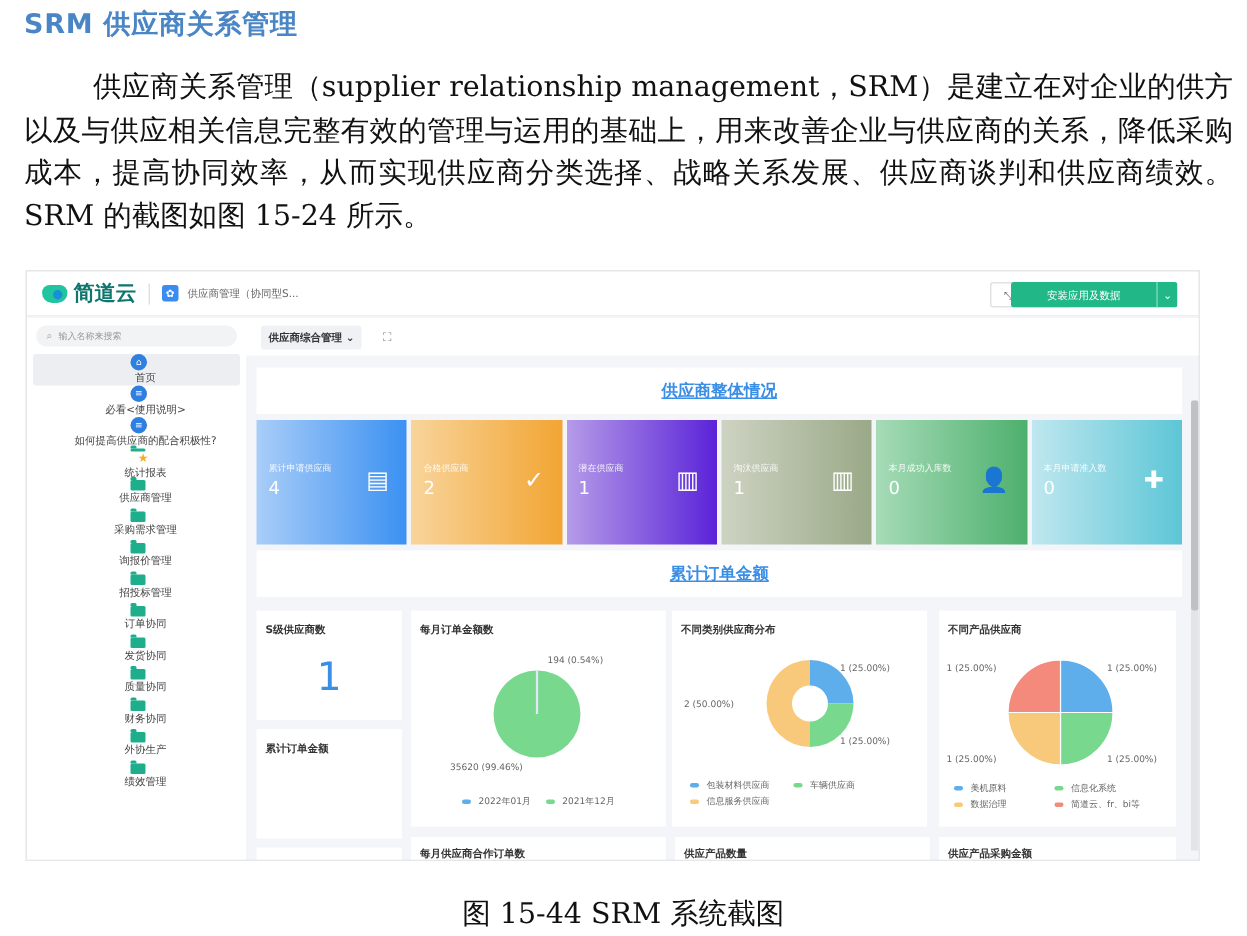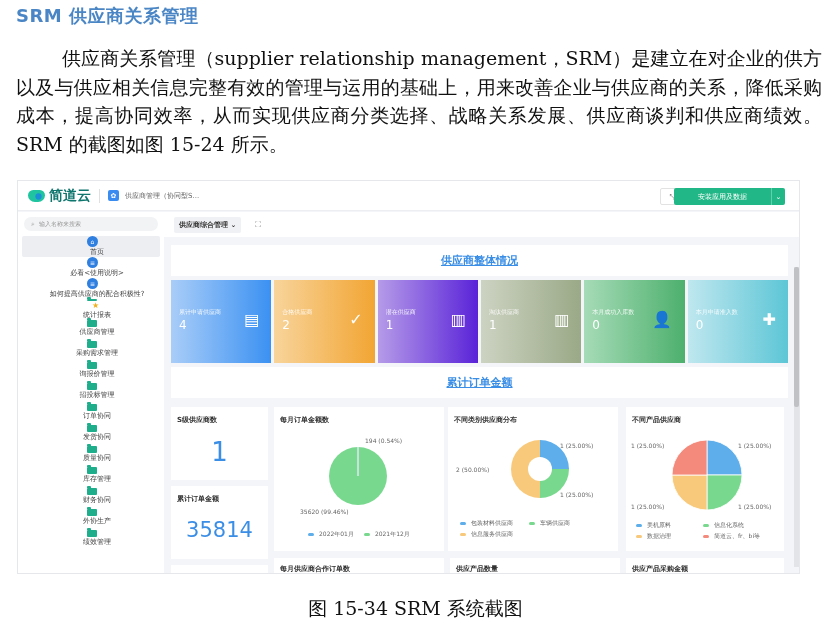--- a/index.html
+++ b/index.html
@@ -124,24 +124,20 @@
         <div class="nav-item">
           <span class="nav-ic-folder"></span>
           <span>发货协同</span>
         </div>
         <div class="nav-item">
           <span class="nav-ic-folder"></span>
           <span>质量协同</span>
         </div>
         <div class="nav-item">
           <span class="nav-ic-folder"></span>
-          <span>库存管理</span>
-        </div>
-        <div class="nav-item">
-          <span class="nav-ic-folder"></span>
           <span>财务协同</span>
         </div>
         <div class="nav-item">
           <span class="nav-ic-folder"></span>
           <span>外协生产</span>
         </div>
         <div class="nav-item">
           <span class="nav-ic-folder"></span>
           <span>绩效管理</span>
         </div>
@@ -188,21 +184,20 @@
         </div>
       </div>
     <div class="section-title" style="top:155px">累计订单金额</div>
 
     <div class="panel" style="left:7px;top:195px;width:97px;height:73px">
       <div class="panel-title">S级供应商数</div>
       <div class="bignum" style="top:30px;font-size:26px">1</div>
     </div>
     <div class="panel" style="left:7px;top:274px;width:97px;height:73px">
       <div class="panel-title">累计订单金额</div>
-      <div class="bignum" style="top:32px;font-size:21px">35814</div>
     </div>
     <div class="panel" style="left:7px;top:353px;width:97px;height:20px"></div>
 
     <div class="panel" style="left:110px;top:195px;width:170px;height:144px">
       <div class="panel-title">每月订单金额数</div>
       <svg style="position:absolute;left:53px;top:38px" width="62" height="62">
         <circle cx="31" cy="31" r="29" fill="#78d98e"></circle>
         <line x1="31" y1="31" x2="31" y2="2" stroke="#dfe8f3" stroke-width="1.5"></line>
       </svg>
       <div class="chart-lbl" style="left:91px;top:30px">194 (0.54%)</div>
@@ -271,13 +266,13 @@
     </div>
     <div class="panel" style="left:462px;top:346px;width:158px;height:20px">
       <div class="panel-title" style="top:6px">供应产品采购金额</div>
     </div>
 
     <div class="scroll-track"></div>
     <div class="scroll-thumb"></div>
   </div>
 </div>
 
-<div class="caption">图 15-34 SRM 系统截图</div>
+<div class="caption">图 15-44 SRM 系统截图</div>
 
 </body></html>

